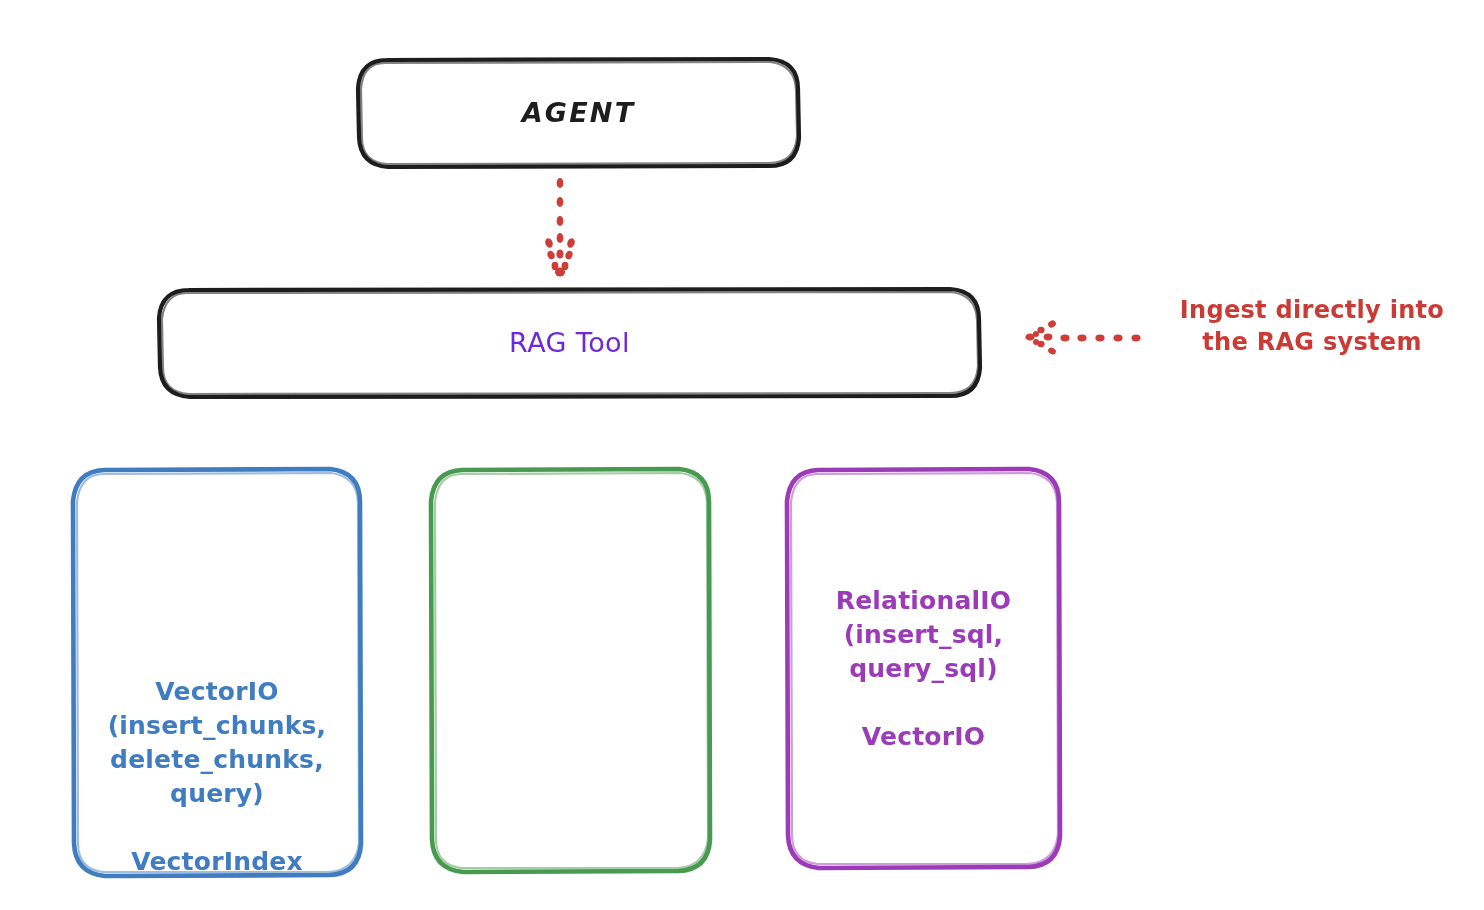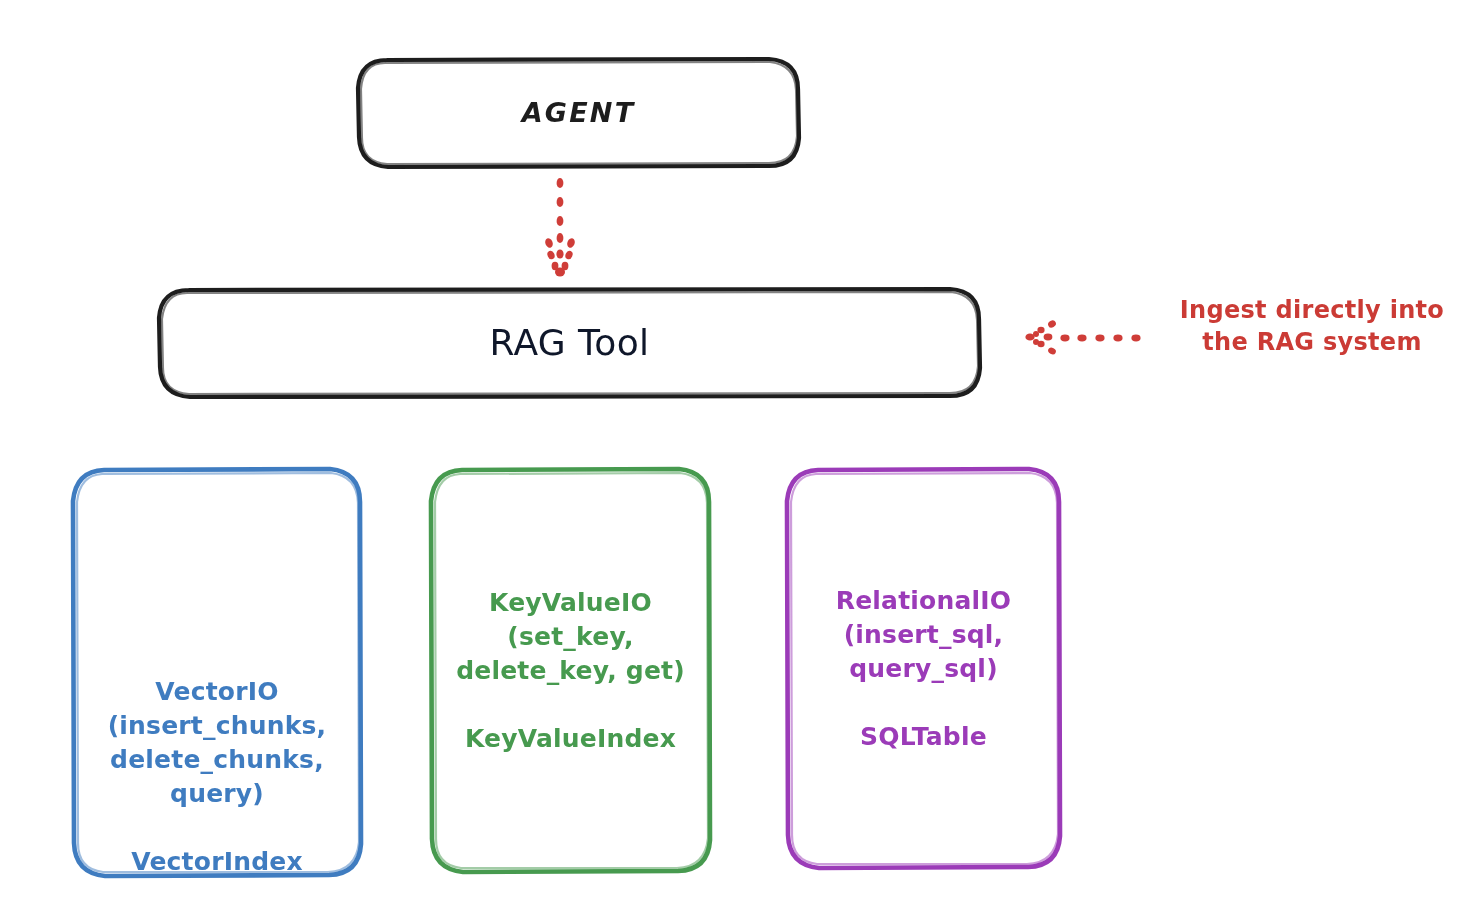--- a/index.html
+++ b/index.html
@@ -68,22 +68,22 @@
     font-weight: 700;
     font-size: 27px;
     color: #1d1d1d;
     letter-spacing: 2.2px;
   }
 
   #ragtool-node {
     left: 156px;  top: 270px;  width: 827px;  height: 114px;
   }
   #ragtool-node .node-label {
-    font-size: 36px;
-    color: #0f172a;
+    font-size: 27px;
+    color: #6d28d9;
     font-weight: 500;
   }
 
   #vectorio-node {
     left: 70px;  top: 450px;  width: 294px;  height: 413px; align-items: flex-end;
   }
   #keyvalueio-node {
     left: 428px; top: 450px;  width: 285px;  height: 409px;
   }
   #relationalio-node {
@@ -194,32 +194,27 @@
 query)
 
 VectorIndex</div>
   </div>
 
   <div class="node leaf" id="keyvalueio-node">
     <svg class="sketch-border" viewBox="0 0 285 409" preserveAspectRatio="none">
       <path d="M34 4 L251 3 Q281 6 281 36 L282 374 Q280 404 250 405 L35 406 Q5 403 4 373 L3 35 Q6 5 34 4" stroke="#479a4f" stroke-width="4.6"></path>
       <path d="M32 8 L252 7 Q278 10 279 37 L280 372 Q277 401 249 402 L33 402 Q8 399 8 373 L7 36 Q10 9 32 8" stroke="#479a4f" stroke-width="2.2" opacity="0.5"></path>
     </svg>
-    <div class="node-label">KeyValueIO
-(set_key,
-delete_key, get)
-
-KeyValueIndex</div>
   </div>
 
   <div class="node leaf" id="relationalio-node">
     <svg class="sketch-border" viewBox="0 0 279 405" preserveAspectRatio="none">
       <path d="M34 4 L245 3 Q275 6 275 36 L276 370 Q274 400 244 401 L35 402 Q5 399 4 369 L3 35 Q6 5 34 4" stroke="#9b3bb8" stroke-width="4.6"></path>
       <path d="M32 8 L246 7 Q272 10 273 37 L274 368 Q271 397 243 398 L33 398 Q8 395 8 369 L7 36 Q10 9 32 8" stroke="#9b3bb8" stroke-width="2.2" opacity="0.5"></path>
     </svg>
     <div class="node-label">RelationalIO
 (insert_sql,
 query_sql)
 
-SQLTable</div>
+VectorIO</div>
   </div>
 
 </div>
 
 </body></html>

